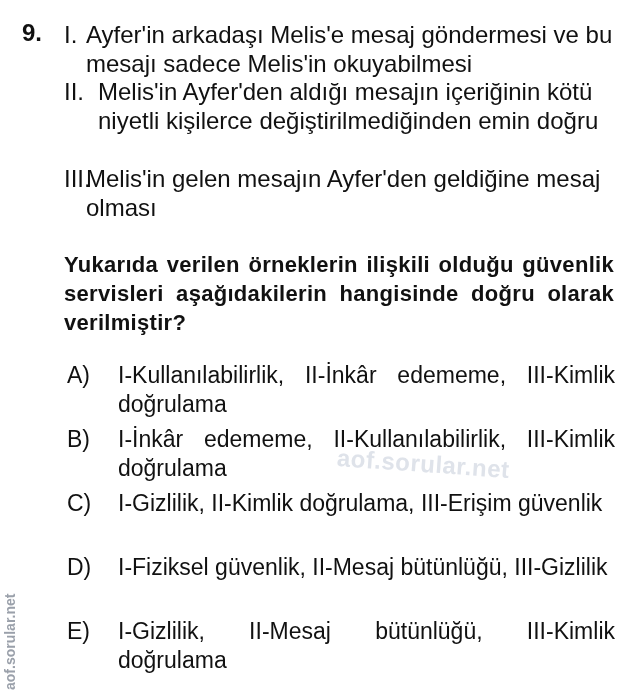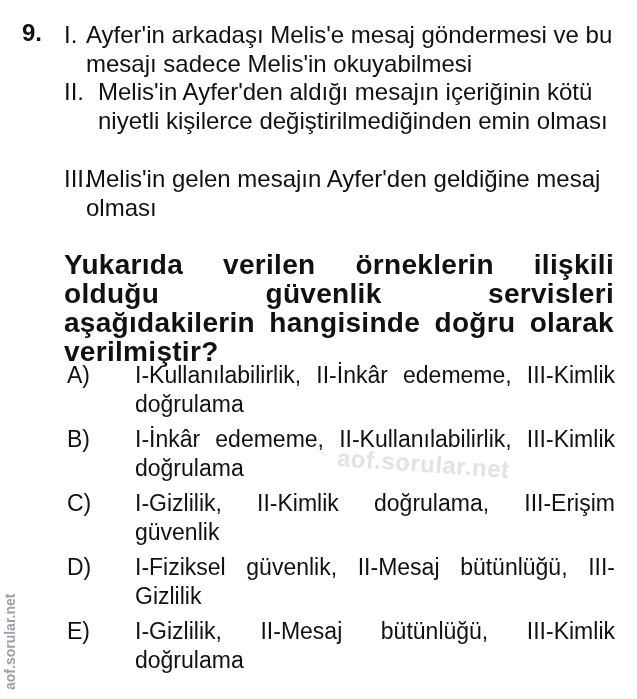--- a/index.html
+++ b/index.html
@@ -2,42 +2,42 @@
 <html><head>
 <meta charset="utf-8">
 <style>
   html, body { margin:0; padding:0; background:#ffffff; }
   body { width:637px; height:699px; position:relative; overflow:hidden;
          font-family:"Liberation Sans", sans-serif; color:#111; }
   .qnum { position:absolute; left:22px; top:19px; font-size:24px; font-weight:bold; }
   .item { position:absolute; left:64px; width:552px; font-size:24px; line-height:29px; }
   .item .num { position:absolute; left:0; top:0; }
   .item .txt { display:block; margin-left:22px; }
-  .stem { position:absolute; left:64px; top:250px; width:550px; font-size:28px; line-height:29px;
+  .stem { position:absolute; left:64px; top:250px; width:550px; font-size:22px; line-height:29px;
           font-weight:bold; text-align:justify; text-align-last:left; letter-spacing:0.3px; }
   .opt { position:absolute; left:67px; width:548px; font-size:23px; line-height:29px; }
   .opt .lbl { position:absolute; left:0; top:0; }
-  .opt .txt { display:block; margin-left:68px; text-align:justify; }
+  .opt .txt { display:block; margin-left:51px; text-align:justify; }
   .wm-center { position:absolute; left:338px; top:444px; font-size:24px; font-weight:bold;
                color:#dfe3ea; transform:rotate(4deg); transform-origin:left top; letter-spacing:0.5px; }
   .wm-side { position:absolute; left:2px; top:690px; font-size:14px; font-weight:bold; color:#9aa0aa;
              transform:rotate(-90deg); transform-origin:left top; white-space:nowrap; }
 </style>
 </head>
 <body>
 
 <div class="qnum">9.</div>
 
 <div class="item" style="top:20px;">
   <span class="num">I.</span>
   <span class="txt">Ayfer'in arkadaşı Melis'e mesaj göndermesi ve bu mesajı sadece Melis'in okuyabilmesi</span>
 </div>
 <div class="item" style="top:77px;">
   <span class="num">II.</span>
-  <span class="txt" style="margin-left:34px;">Melis'in Ayfer'den aldığı mesajın içeriğinin kötü niyetli kişilerce değiştirilmediğinden emin olması</span>
+  <span class="txt" style="margin-left:34px;">Melis'in Ayfer'den aldığı mesajın içeriğinin kötü niyetli kişilerce değiştirilmediğinden emin doğru</span>
 </div>
 <div class="item" style="top:164px;">
   <span class="num">III.</span>
   <span class="txt">Melis'in gelen mesajın Ayfer'den geldiğine mesaj olması</span>
 </div>
 
 <div class="stem">Yukarıda verilen örneklerin ilişkili olduğu güvenlik servisleri aşağıdakilerin hangisinde doğru olarak verilmiştir?</div>
 
 <div class="opt" style="top:361px;">
   <span class="lbl">A)</span>

